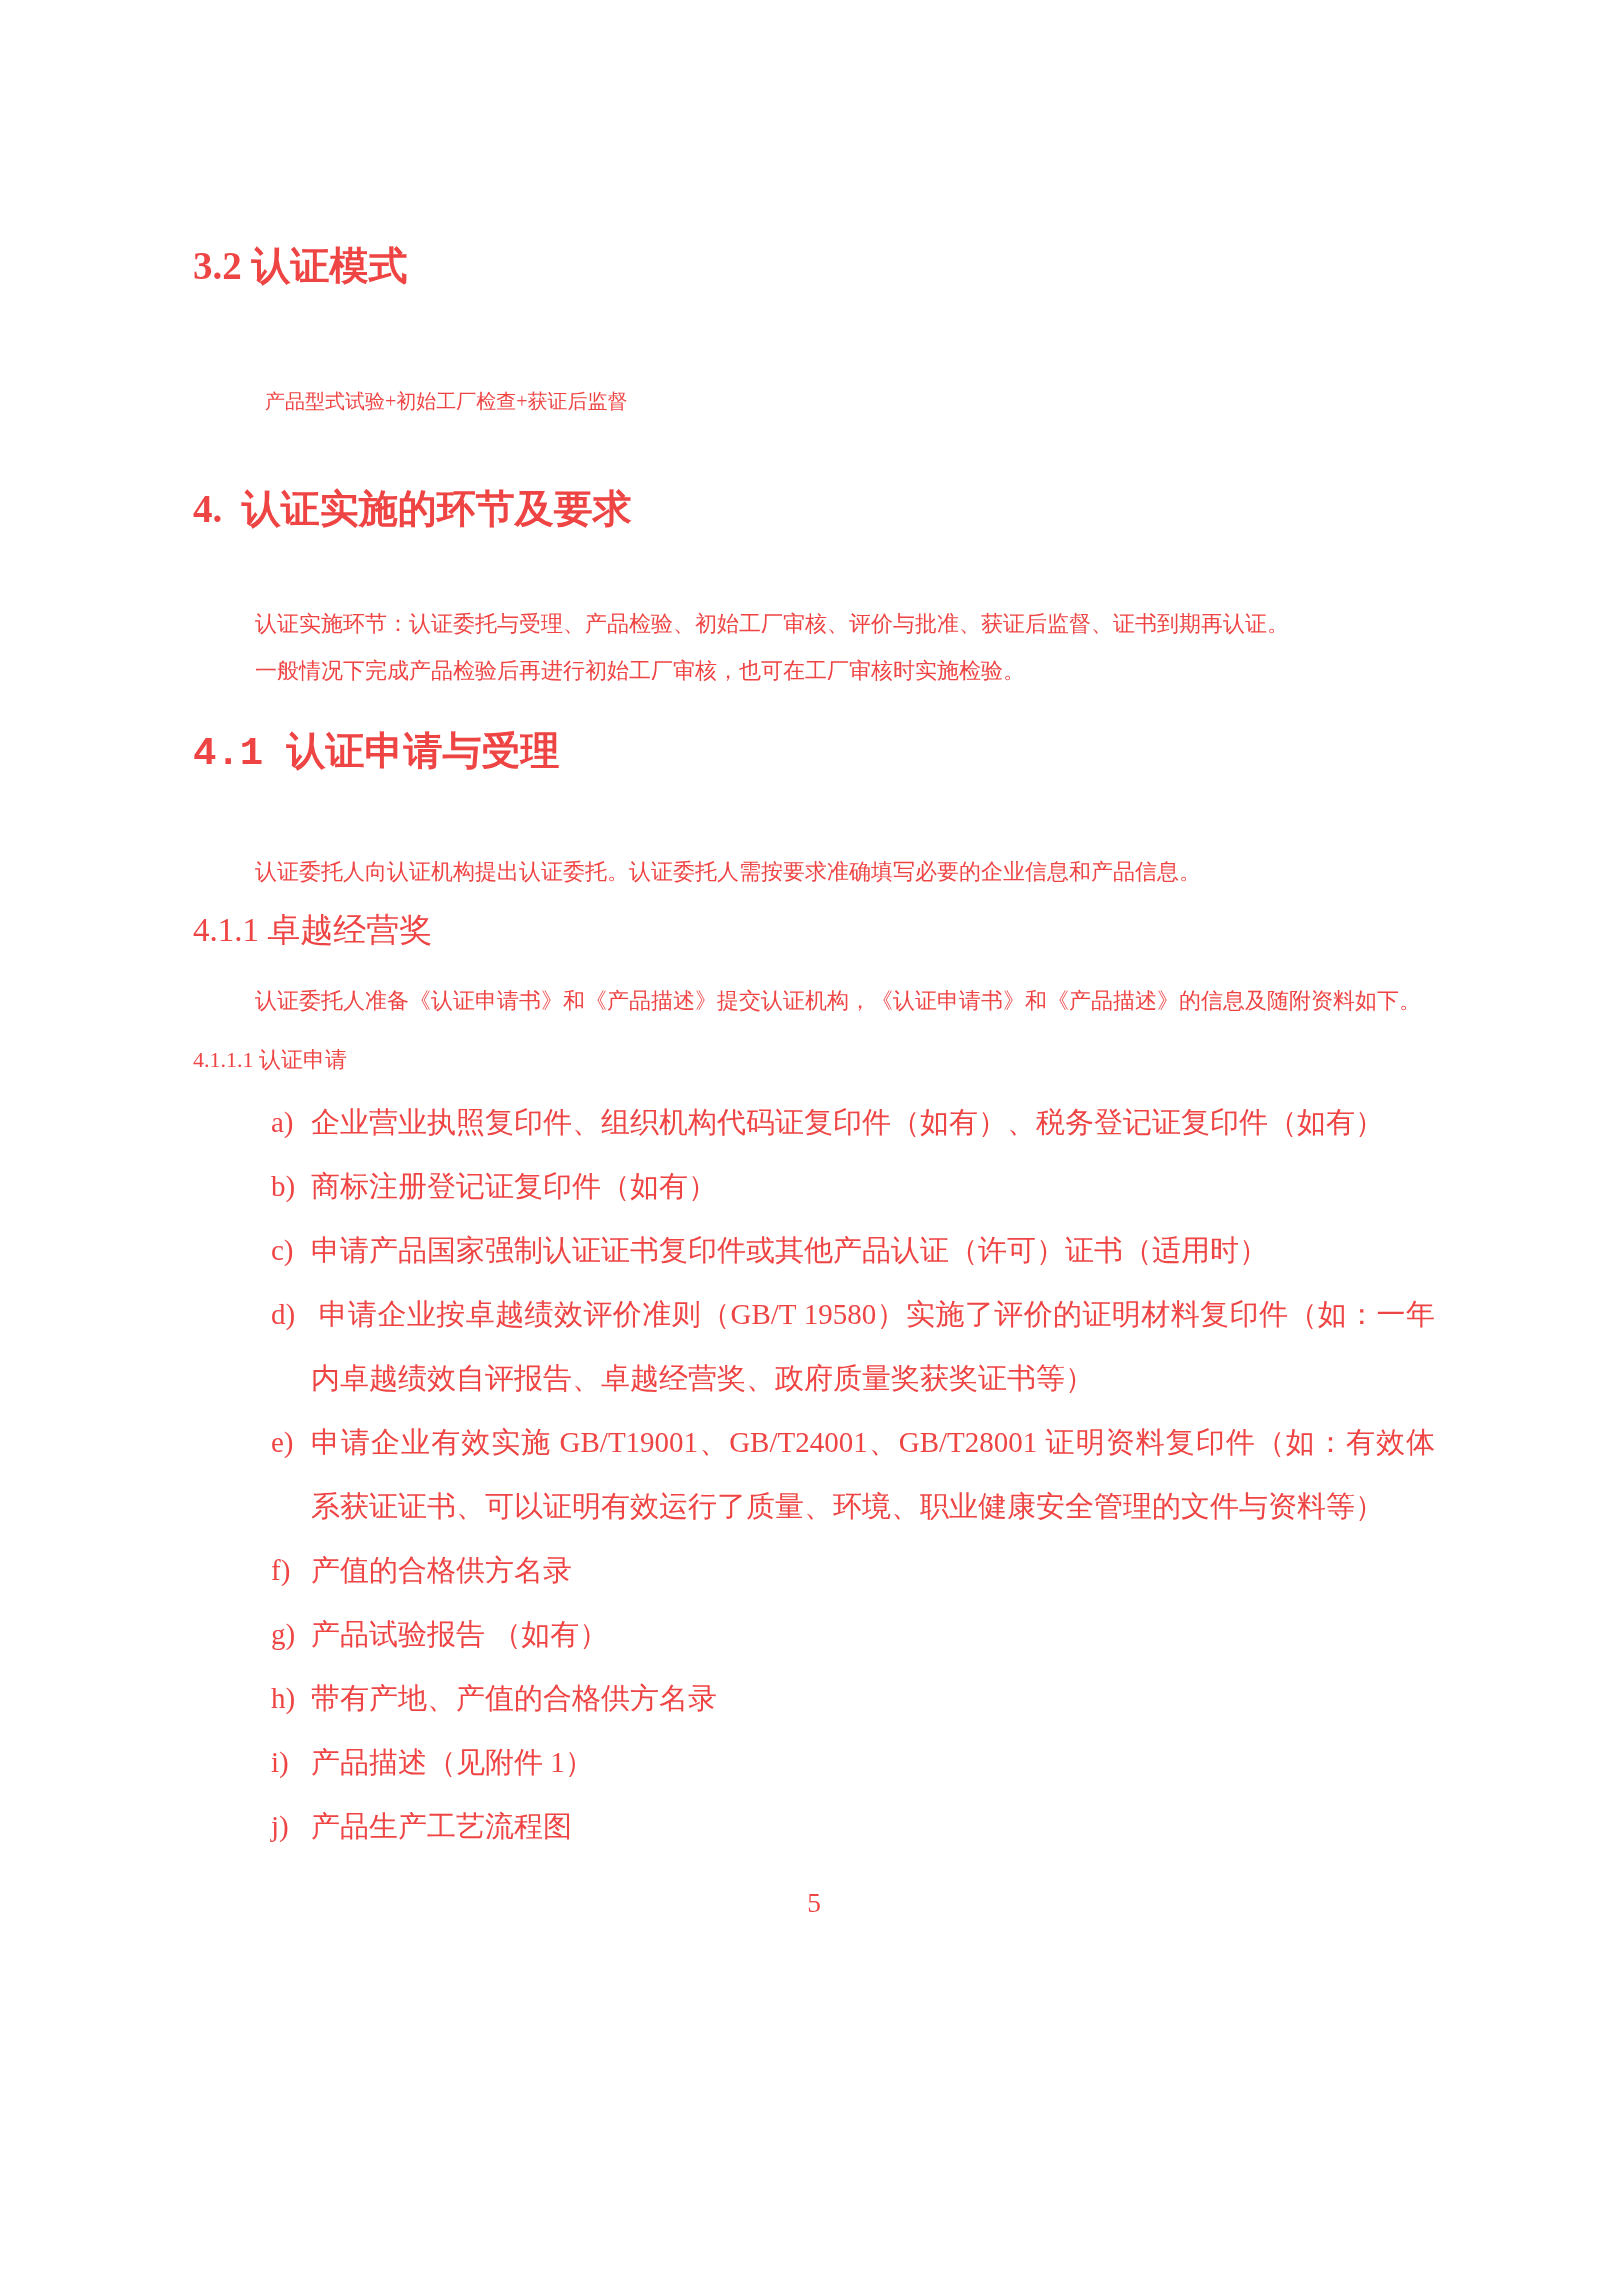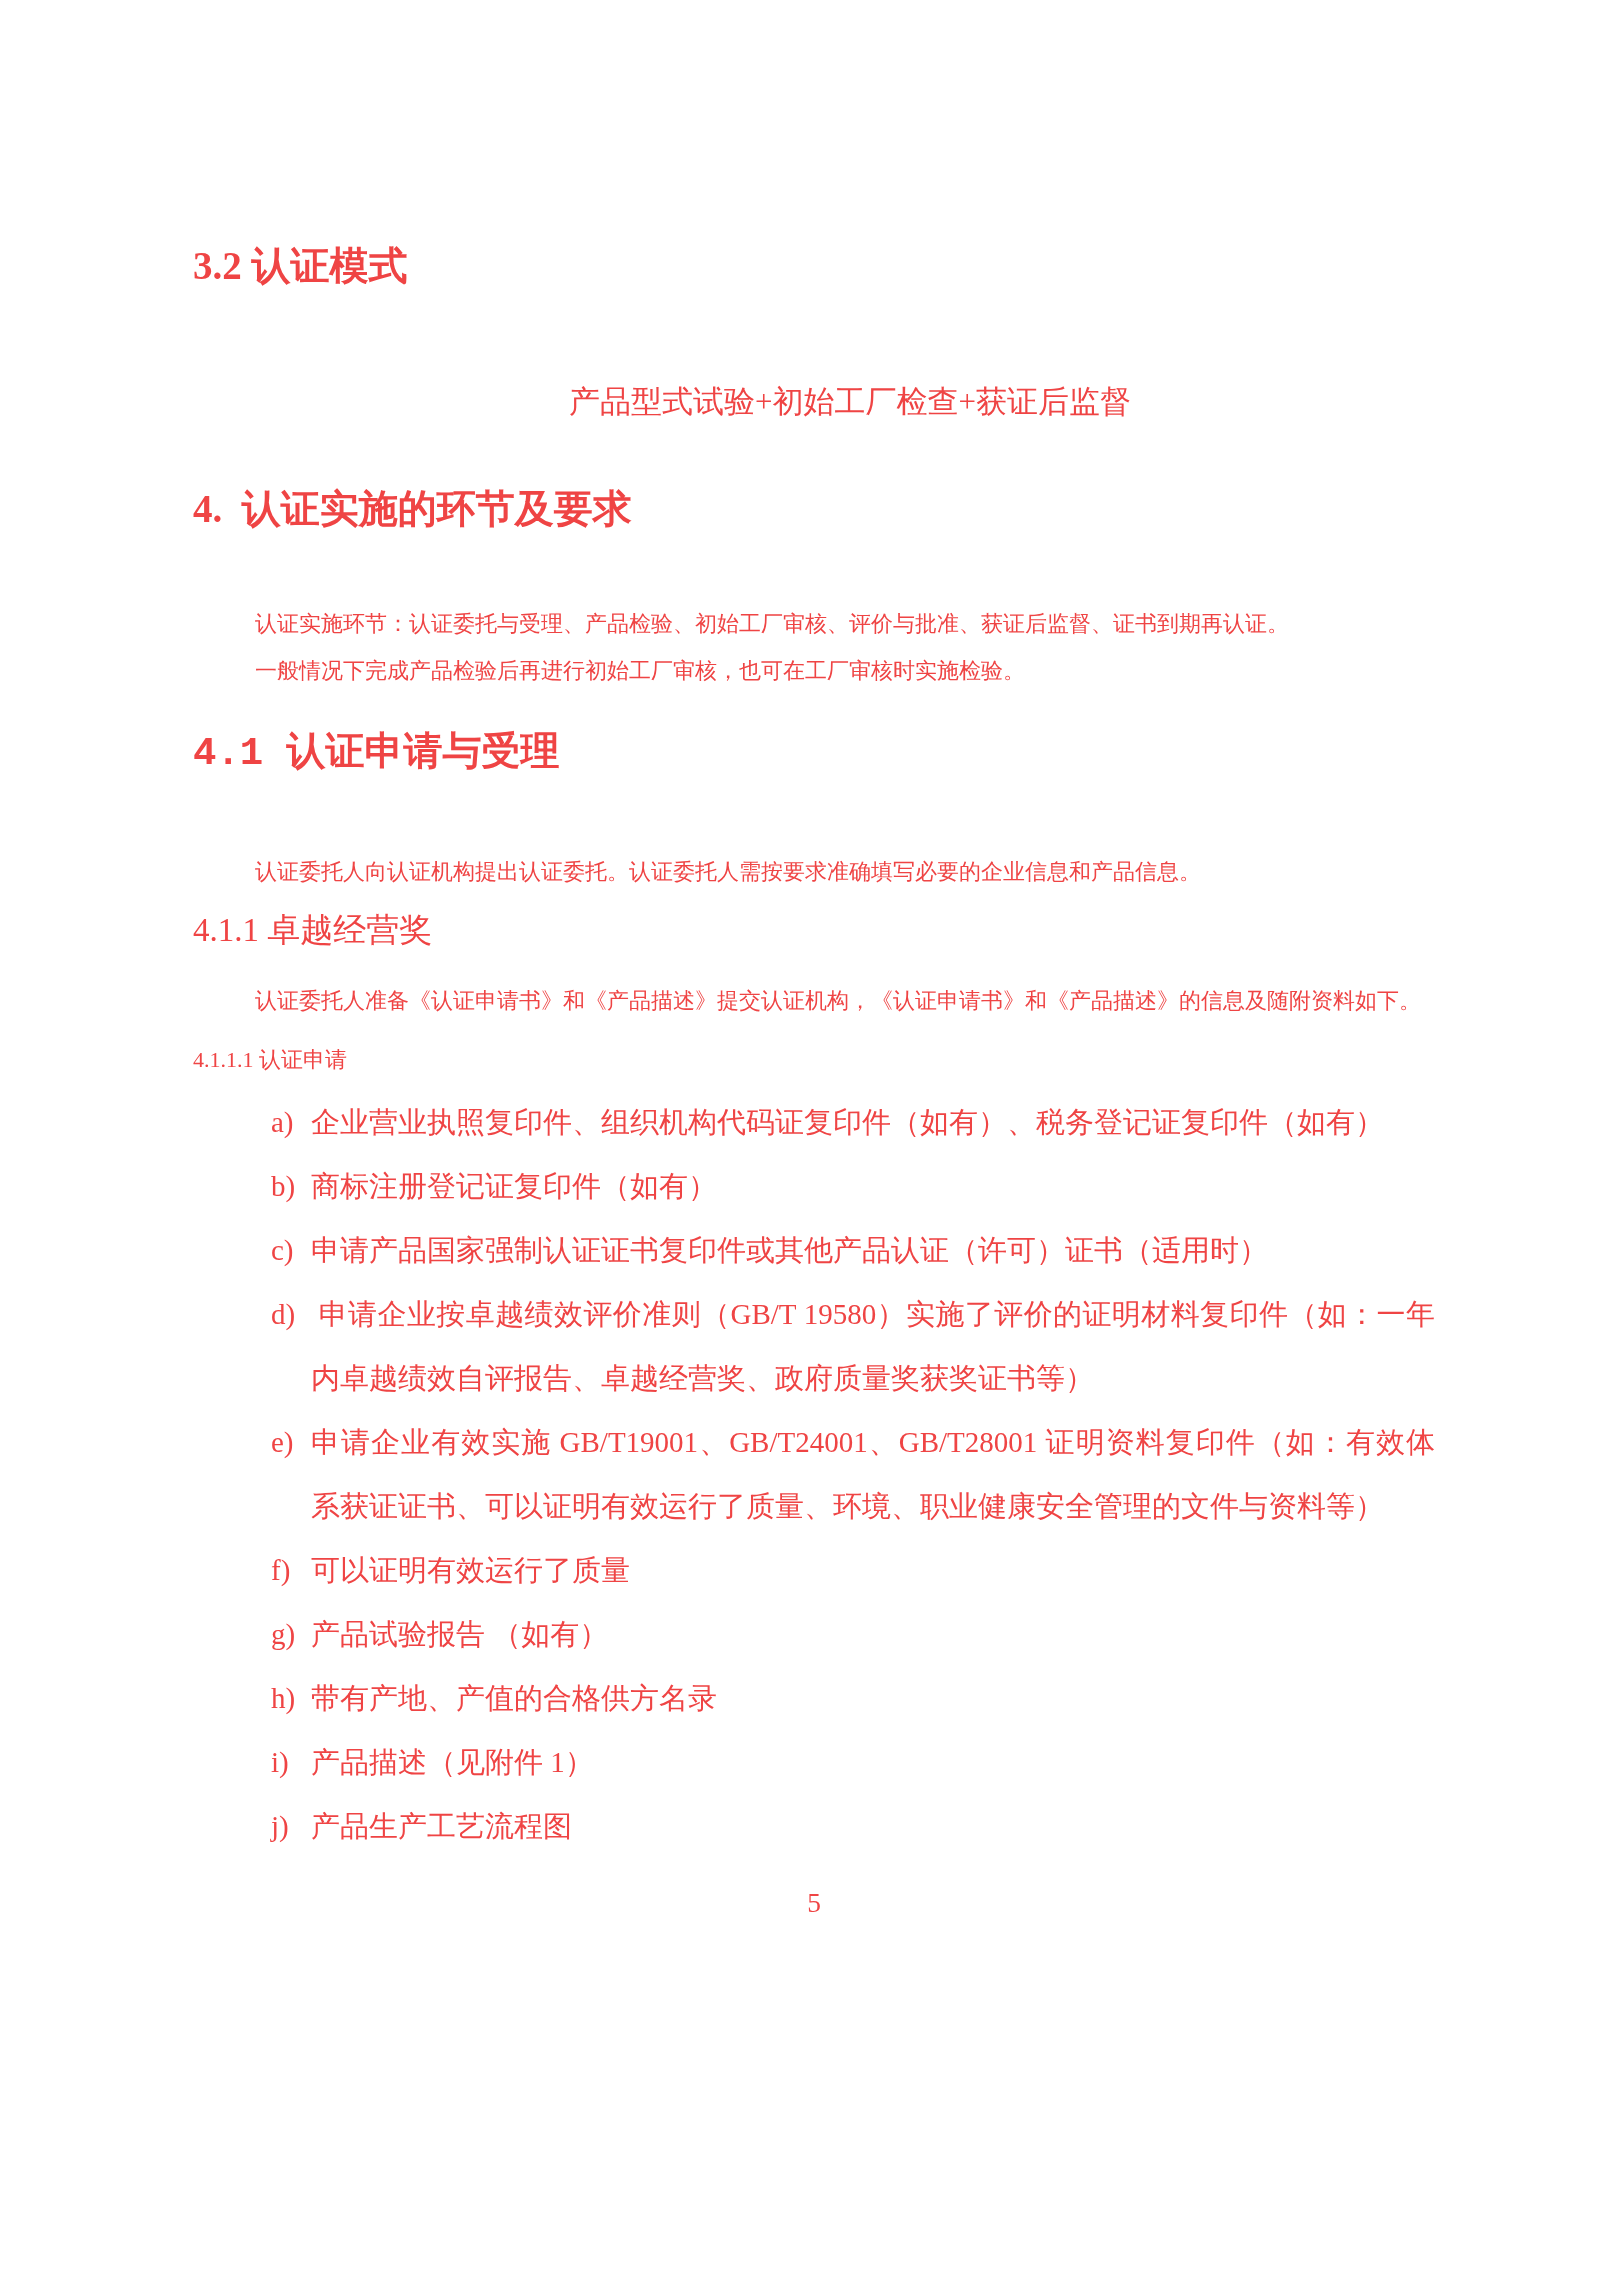--- a/index.html
+++ b/index.html
@@ -40,25 +40,24 @@
   }
   .p {
     font-size: 22px;
     line-height: 47px;
     white-space: pre-wrap;
     margin: 0;
     text-align: justify;
   }
   .p.indent { text-indent: 62px; }
   .single {
-    font-size: 31px;
+    font-size: 20px;
     line-height: 43px;
     white-space: pre-wrap;
     margin: 0;
-    text-align: center;
   }
   .ml { margin-left: 72px; }
   .mt-h32   { margin-top: 241px; }
   .mt-mode  { margin-top: 90px; }
   .mt-h4    { margin-top: 61px; }
   .mt-p41   { margin-top: 67px; }
   .mt-h41   { margin-top: 36px; font-family: Liberation Mono, monospace; }
   .mt-p41b  { margin-top: 69px; }
   .mt-h411  { margin-top: 13.7px; }
   .mt-p411b { margin-top: 25.5px; }
@@ -128,21 +127,21 @@
       <div class="li">
         <span class="li-marker">d)</span>
         <span class="li-text"> 申请企业按卓越绩效评价准则（GB/T 19580）实施了评价的证明材料复印件（如：一年内卓越绩效自评报告、卓越经营奖、政府质量奖获奖证书等）</span>
       </div>
       <div class="li">
         <span class="li-marker">e)</span>
         <span class="li-text">申请企业有效实施 GB/T19001、GB/T24001、GB/T28001 证明资料复印件（如：有效体系获证证书、可以证明有效运行了质量、环境、职业健康安全管理的文件与资料等）</span>
       </div>
       <div class="li">
         <span class="li-marker">f)</span>
-        <span class="li-text">可以证明有效运行了质量</span>
+        <span class="li-text">产值的合格供方名录</span>
       </div>
       <div class="li">
         <span class="li-marker">g)</span>
         <span class="li-text">产品试验报告 （如有）</span>
       </div>
       <div class="li">
         <span class="li-marker">h)</span>
         <span class="li-text">带有产地、产值的合格供方名录</span>
       </div>
       <div class="li">

